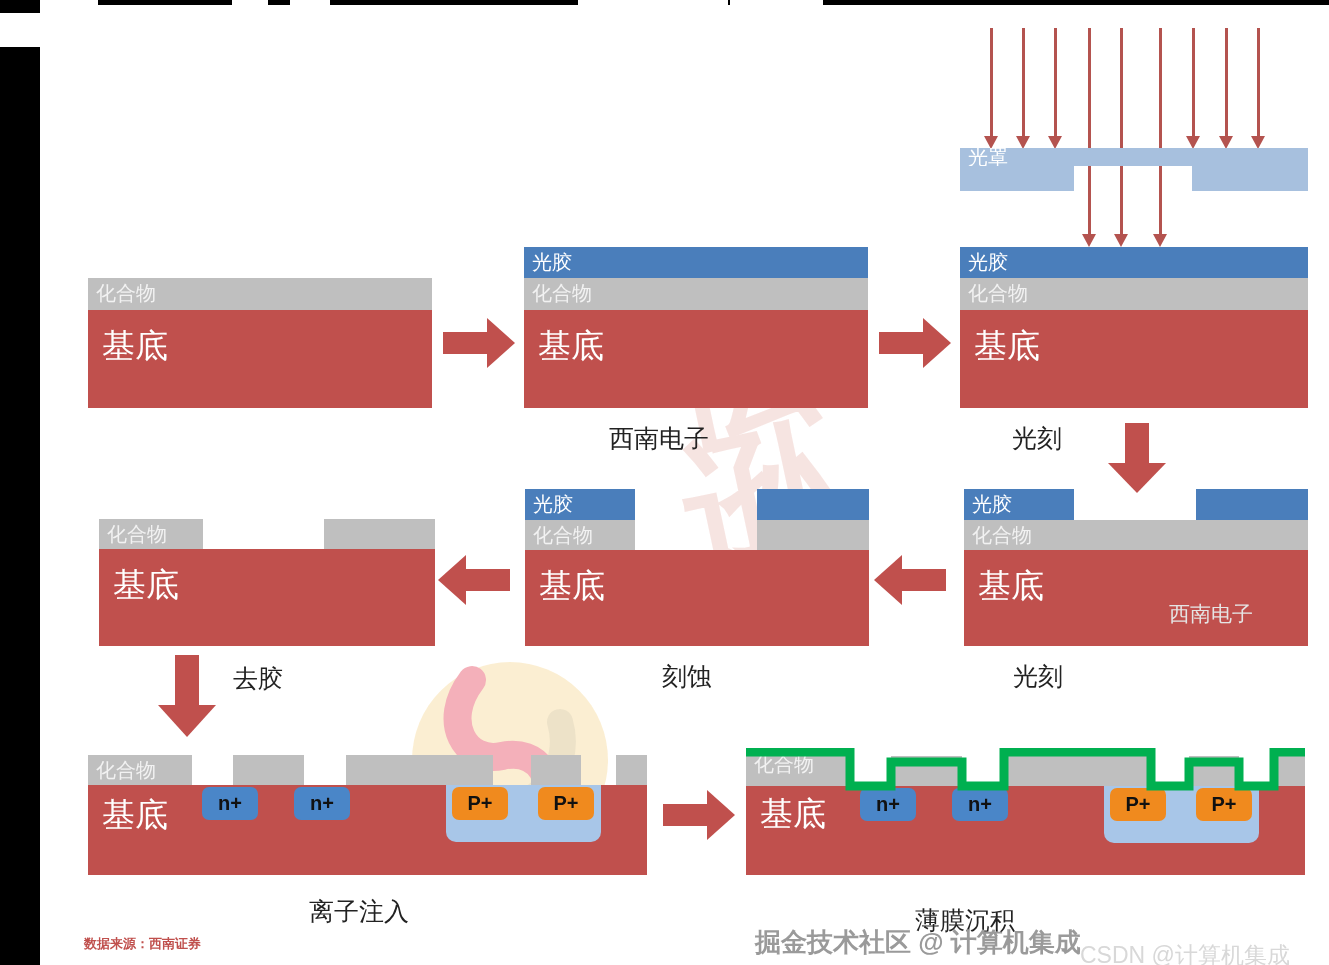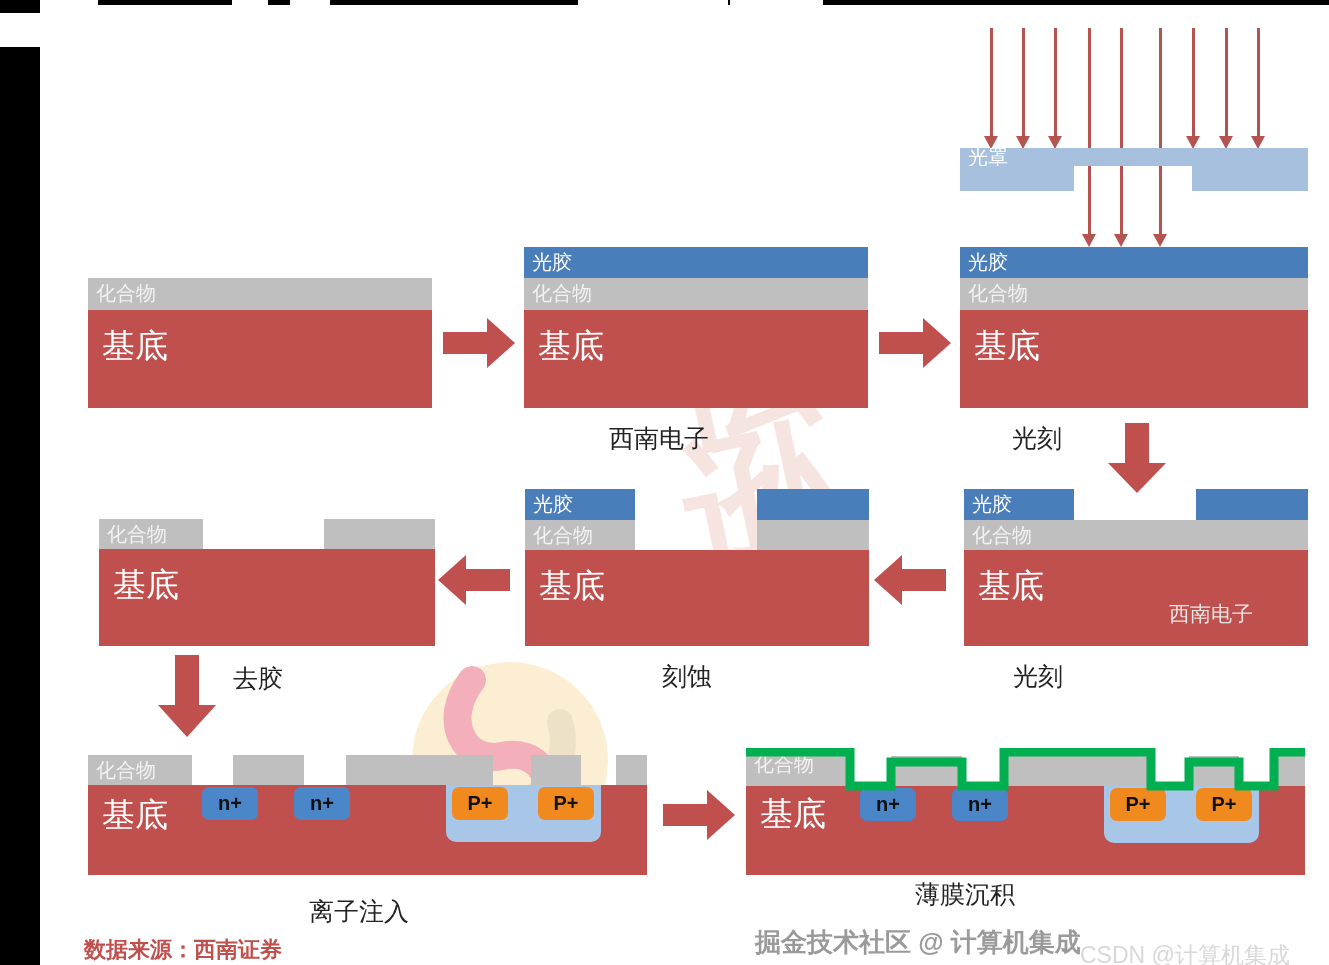--- a/index.html
+++ b/index.html
@@ -56,21 +56,21 @@
   .rayhead{position:absolute;width:0;height:0;
     border-left:7px solid transparent;border-right:7px solid transparent;
     border-top:13px solid #b4534f;}
 
   .doped{position:absolute;border-radius:7px;
     display:flex;align-items:center;justify-content:center;
     font-size:20px;font-weight:bold;color:#111;}
 
   .wm{position:absolute;pointer-events:none;}
   .srcnote{
-    left:84px;top:935px;color:#c0504d;font-size:22px;font-weight:bold;
+    left:84px;top:935px;color:#c0504d;font-size:13px;font-weight:bold;
     white-space:nowrap;
   }
   .wm-cn{
     color:#e5e5e5;font-size:21px;white-space:nowrap;
     font-family:Liberation Serif, serif;
   }
   .wm-bot1{color:#9a9a9a;font-size:26px;white-space:nowrap;font-weight:bold;}
   .wm-bot2{color:#d8d8d8;font-size:23px;white-space:nowrap;}
 </style>
 </head>
@@ -324,20 +324,20 @@
     </div>
 
     <div class="layer" style="left:0;top:0;width:559px;height:50px;">
       <svg width="559" height="50" viewBox="0 0 559 50">
         <polyline points="0,4 104,4 104,38 145,38 145,14 216,14 216,38 258,38
                           258,4 405,4 405,38 443,38 443,14 493,14 493,38 528,38
                           528,4 559,4" fill="none" stroke="#00b050" stroke-width="9" stroke-linejoin="miter"></polyline>
       </svg>
     </div>
   </div>
-  <div class="stepcap" style="left:915px;top:878px;">薄膜沉积</div>
+  <div class="stepcap" style="left:915px;top:904px;">薄膜沉积</div>
 
   <div class="abs srcnote">数据来源：西南证券</div>
 
   <div class="abs wm-bot1" style="left:755px;top:925px;">掘金技术社区 @ 计算机集成</div>
   <div class="abs wm-bot2" style="left:1080px;top:940px;">CSDN @计算机集成</div>
 
 </div>
 
 </body></html>

